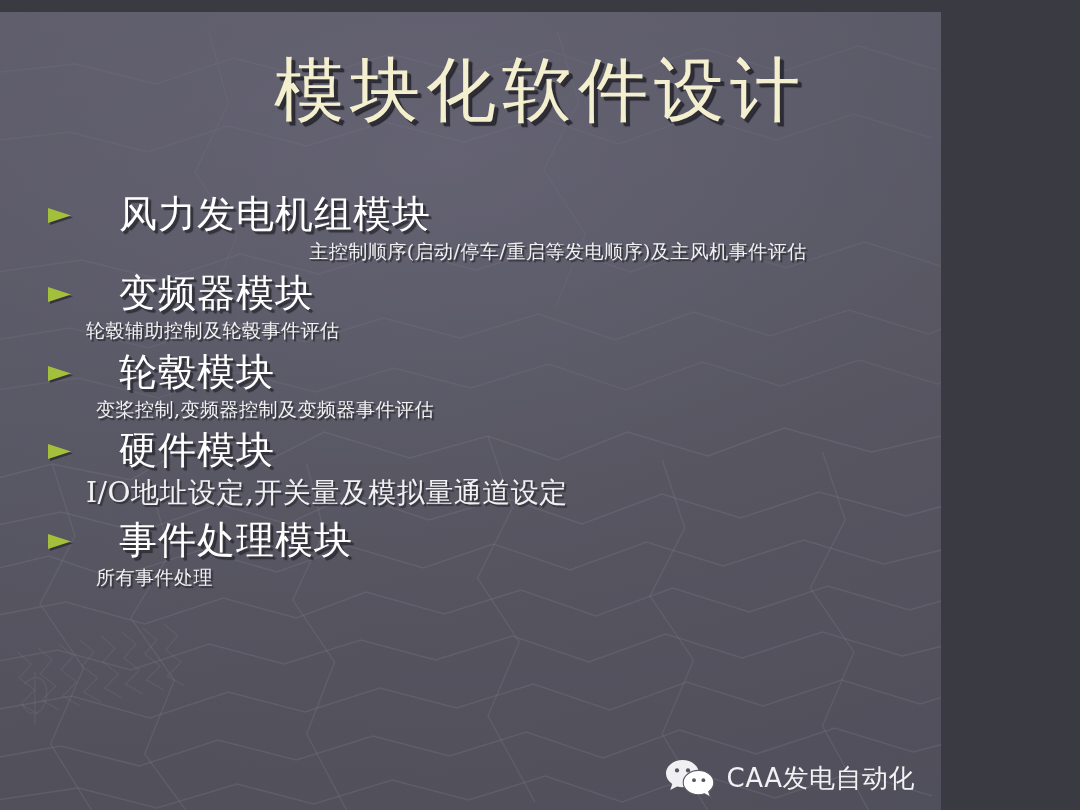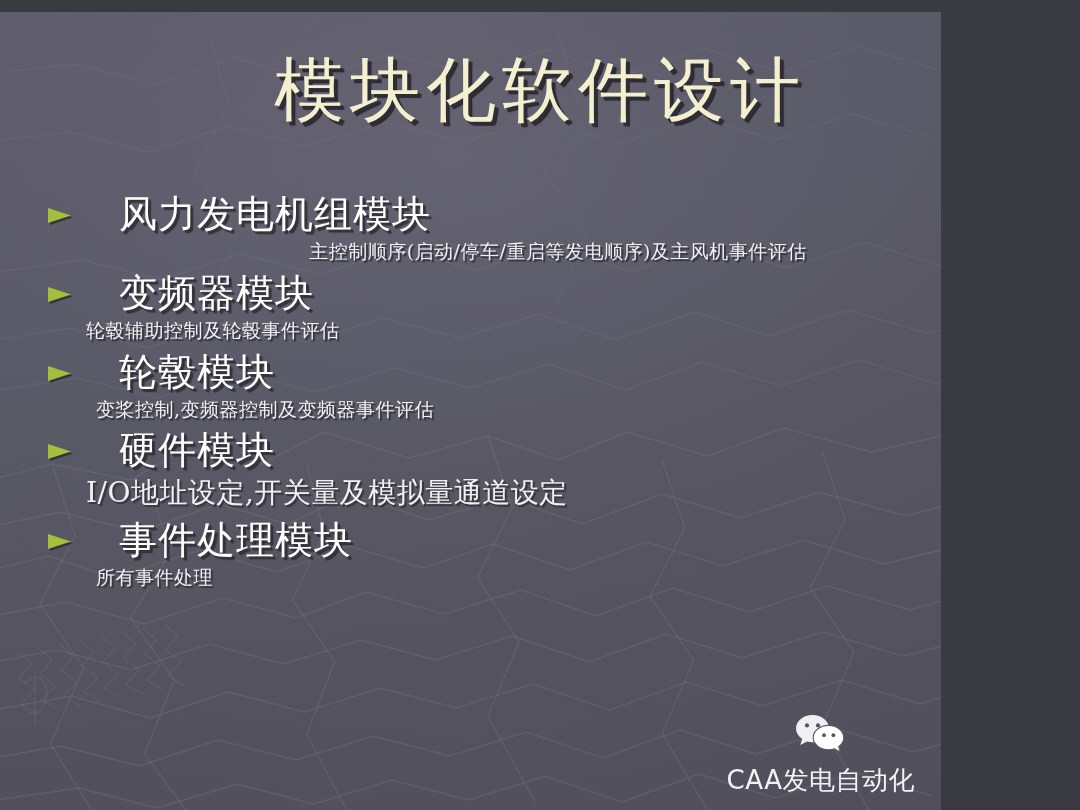--- a/index.html
+++ b/index.html
@@ -124,21 +124,20 @@
   .sub-text.indent-6 { padding-left: 42px; font-size: 28px; }
 
   
   .watermark {
     position: absolute;
     right: 26px;
     bottom: 24px;
     display: flex;
     align-items: center;
     gap: 10px;
-    flex-direction: column;
   }
 
   .wm-logo { width: 52px; height: 40px; flex: 0 0 auto; }
   .wm-logo svg { display: block; }
 
   .wm-text {
     font-family: "DejaVu Sans", "Liberation Sans", sans-serif;
     font-size: 26px;
     color: #f2f2f5;
     letter-spacing: 0.5px;

